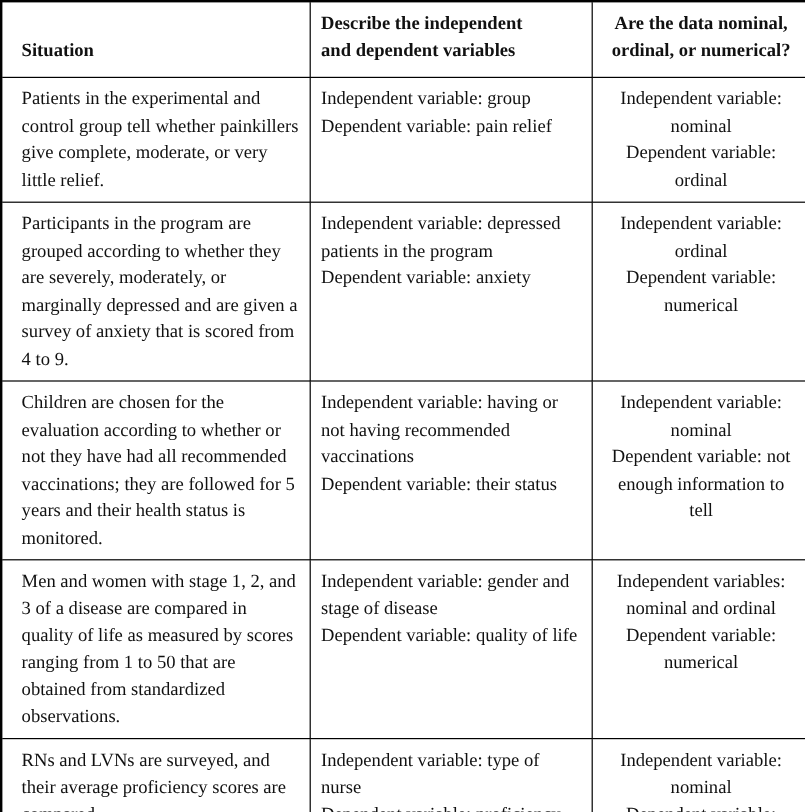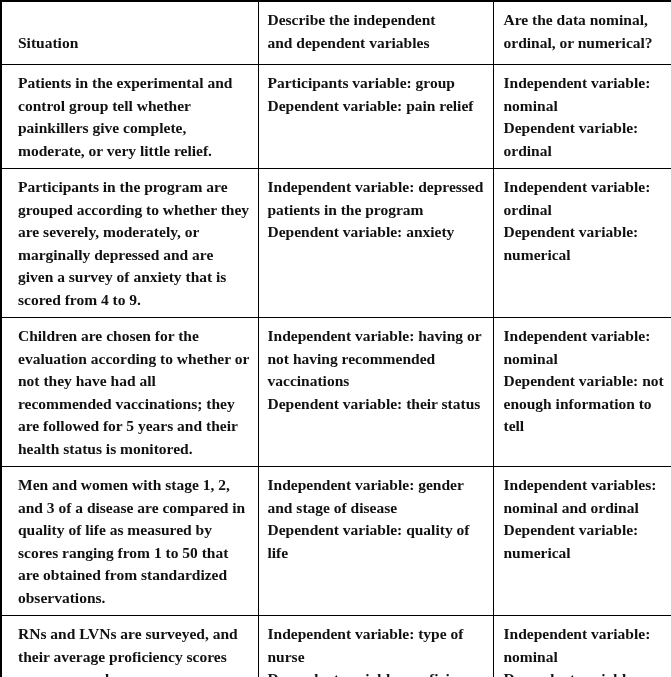--- a/index.html
+++ b/index.html
@@ -24,35 +24,36 @@
     color: #111111;
     background: #ffffff;
   }
   table.vars-table th,
   table.vars-table td {
     border: 1px solid #000000;
     vertical-align: top;
     box-sizing: border-box;
     padding: 7px 6px 6px 9px;
     text-align: left;
-    font-weight: bold;
+    font-weight: normal;
   }
   table.vars-table th {
     vertical-align: bottom;
     font-weight: bold;
     padding-bottom: 10px;
     white-space: pre-line; 
   }
   table.vars-table td.c1,
   table.vars-table th.c1 {
     padding-left: 16px;
   }
   table.vars-table td.c3,
   table.vars-table th.c3 {
     padding-left: 10px;
+    text-align: center;
   }
   tr.hdr { height: 56px; }
   tr.r0  { height: 98px; }
   tr.r1  { height: 136px; }
   tr.r2  { height: 142px; }
   tr.r3  { height: 136px; padding-left: 30px; }
   tr.r4  { height: 105px; }
   .txt { margin: 0; }
 </style>
 </head>
@@ -73,21 +74,21 @@
         <th class="c3">Are the data nominal,
 ordinal, or numerical?</th>
       </tr>
     </thead>
     <tbody>
       <tr class="r0">
         <td class="c1">
           <div class="txt">Patients in the experimental and control group tell whether painkillers give complete, moderate, or very little relief.</div>
         </td>
         <td class="c2">
-          <div class="txt">Participants variable: group</div>
+          <div class="txt">Independent variable: group</div>
           <div class="txt">Dependent variable: pain relief</div>
         </td>
         <td class="c3">
           <div class="txt">Independent variable: nominal</div>
           <div class="txt">Dependent variable: ordinal</div>
         </td>
       </tr>
       <tr class="r1">
         <td class="c1">
           <div class="txt">Participants in the program are grouped according to whether they are severely, moderately, or marginally depressed and are given a survey of anxiety that is scored from 4 to 9.</div>

